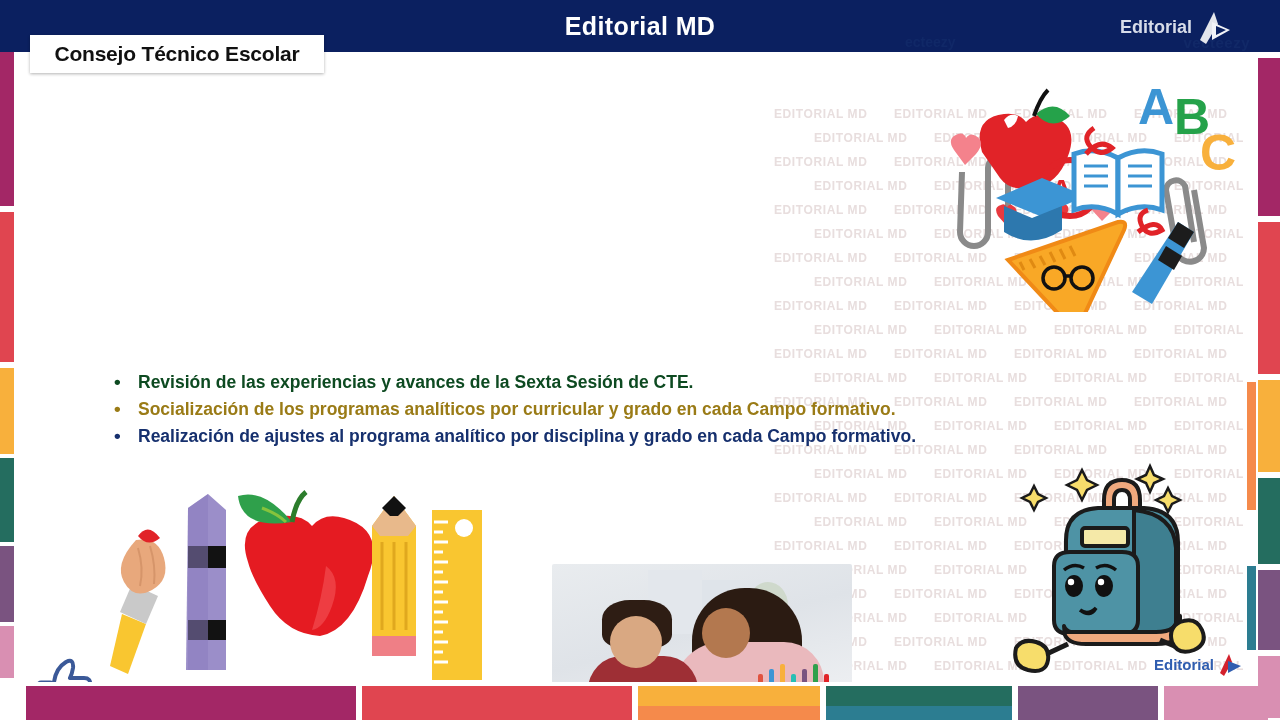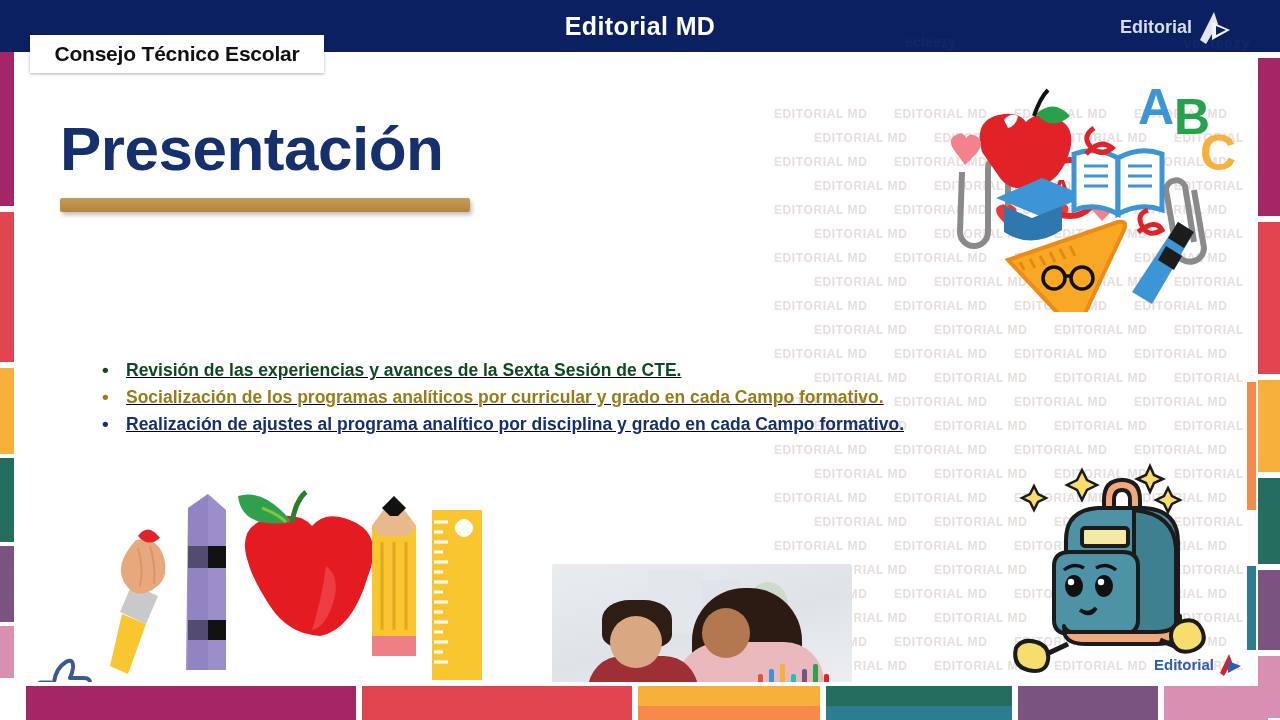--- a/index.html
+++ b/index.html
@@ -78,21 +78,21 @@
     z-index:4;
   }
 
   
   .intro{
     position:absolute;left:48px;top:250px;z-index:4;
     font-size:18px;font-weight:bold;color:#000000;
   }
   .bullets{
     position:absolute;left:84px;top:306px;width:1130px;z-index:4;
-    margin:0;padding:0;list-style:none;text-decoration:underline;
+    margin:12px;padding:0;list-style:none;
   }
   .bullets li{
     position:relative;padding-left:28px;margin-bottom:2px;
     font-size:17.5px;font-weight:bold;line-height:1.42;
   }
   .bullets li::before{
     content:"\2022";position:absolute;left:4px;top:-1px;font-size:19px;
   }
   .b-just{text-align:justify;text-align-last:justify;}
   .b-just.lastline{text-align-last:left;}
@@ -340,24 +340,20 @@
             <circle cx="140" cy="216" r="11"></circle>
           <path d="M123 214 h6"></path>
         </g>
 
         <path d="M236 160 l16 10 l-42 72 l-20 -12 Z" fill="#3c95d4"></path>
         <path d="M236 160 l16 10 l-10 16 l-16 -10 Z" fill="#1c1c1c"></path>
         <path d="M224 184 l16 10 l-8 14 l-16 -10 Z" fill="#1c1c1c"></path>
       </svg>
     </div>
 
-    <div class="headline">
-      <h1>Presentación</h1>
-      <div class="headline-rule"></div>
-    </div>
 
 
 
     <ul class="bullets" id="bulletlist">
         <li style="color: rgb(13, 74, 33);">Revisión de las experiencias y avances de la Sexta Sesión de CTE.</li>
         <li style="color: rgb(154, 123, 22);">Socialización de los programas analíticos por curricular y grado en cada Campo formativo.</li>
         <li style="color: rgb(22, 48, 110);">Realización de ajustes al programa analítico por disciplina y grado en cada Campo formativo.</li>
       </ul>
 
     <div class="art" style="left:62px;top:418px;width:420px;height:212px;">

